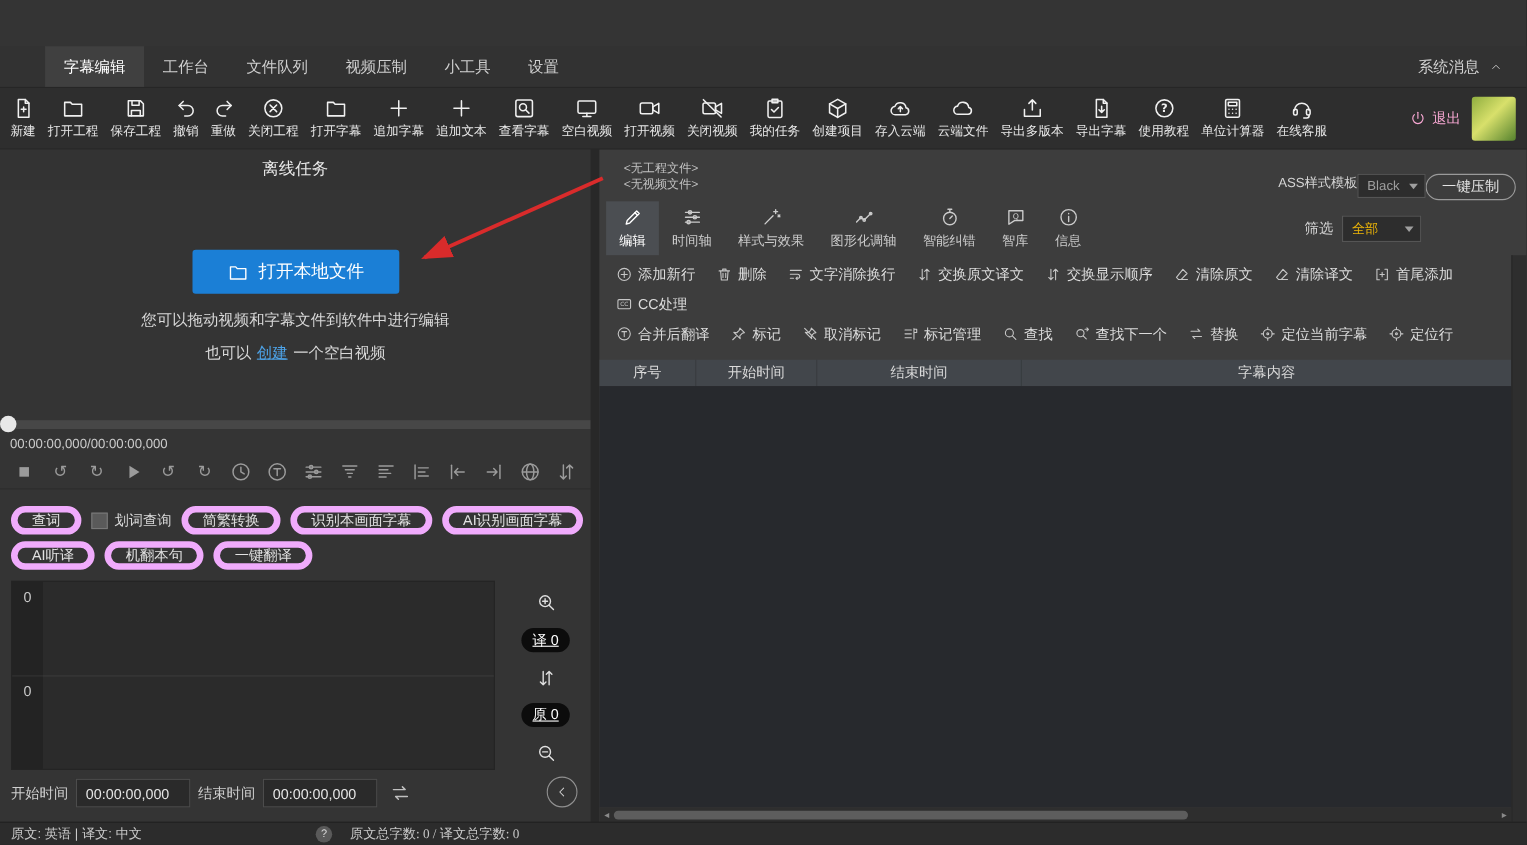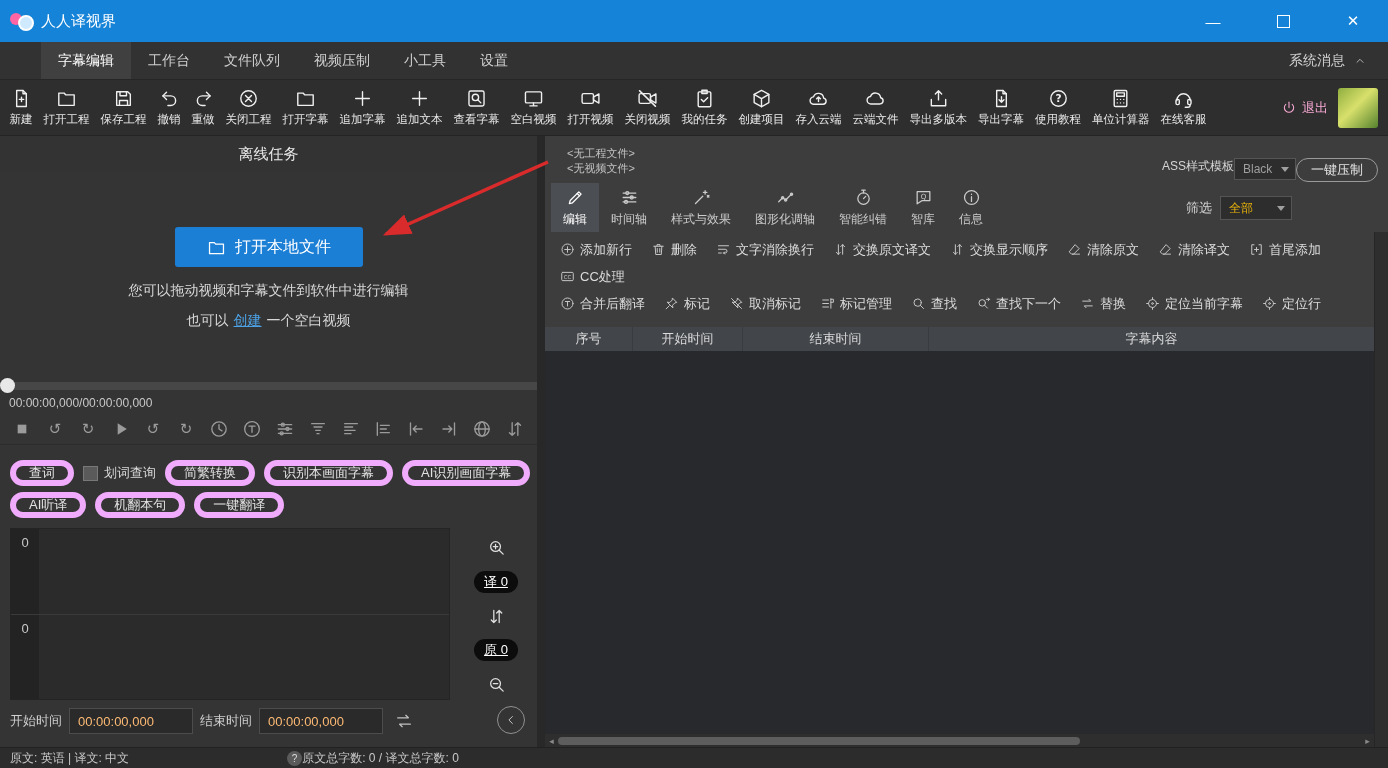--- a/index.html
+++ b/index.html
@@ -61,21 +61,21 @@
   .cbx{width:13px;height:13px;background:#5a5a5a;border:1px solid #787878;cursor:pointer;}
   .lp-editor{position:absolute;top:392px;left:10px;width:440px;height:172px;background:#2b2b2b;border:1px solid #242424;box-sizing:border-box;display:flex;flex-direction:column;}
   .ed-half{flex:1;display:flex;}
   .ed-top{border-bottom:1px solid #3a3a3a;}
   .ed-gutter{width:28px;background:#232323;color:#c9c9c9;font-size:13px;text-align:center;padding-top:6px;box-sizing:border-box;}
   .ed-text{flex:1;cursor:text;}
   .lp-edcontrols{position:absolute;right:18px;top:402px;width:46px;height:156px;display:flex;flex-direction:column;align-items:center;justify-content:space-between;}
   .ec-icon{width:19px;height:19px;color:#e0e0e0;cursor:pointer;}
   .count-pill{min-width:44px;height:22px;background:#0c0c0c;border-radius:11px;color:#fff;font-size:13px;display:flex;align-items:center;justify-content:center;padding:0 8px;box-sizing:border-box;text-decoration:underline;}
   .lp-times{position:absolute;top:572px;left:10px;height:26px;display:flex;align-items:center;gap:7px;color:#cfcfcf;font-size:13px;}
-  .time-input{width:124px;height:26px;background:#2a2a2a;border:1px solid #4c4c4c;color:#fdba74;font-size:13px;padding:0 8px;box-sizing:border-box;font-family:inherit;}
+  .time-input{width:104px;height:26px;background:#2a2a2a;border:1px solid #4c4c4c;color:#e5e5e5;font-size:13px;padding:0 8px;box-sizing:border-box;font-family:inherit;}
   .lp-swap{width:20px;height:20px;color:#c0c0c0;cursor:pointer;margin-left:4px;}
   .lp-collapse{position:absolute;right:12px;top:570px;width:28px;height:28px;border:1px solid #909090;border-radius:50%;display:flex;align-items:center;justify-content:center;color:#d0d0d0;cursor:pointer;box-sizing:border-box;}
   .lp-collapse .icon{width:14px;height:14px;}
 
   .splitter{position:absolute;left:537px;top:0;width:8px;height:100%;background:#282828;}
 
   
   .rp{position:absolute;left:545px;top:0;right:0;height:100%;background:#3d3d3d;}
   .rp-files{position:absolute;top:10px;left:22px;color:#c2c2c2;font-size:11px;line-height:15px;}
   .rp-render{position:absolute;top:22px;right:10px;display:flex;align-items:flex-start;gap:0;}
@@ -103,40 +103,29 @@
   .rp-vscroll{position:absolute;top:96px;right:0;bottom:0;width:14px;background:#2e2e2e;border-left:1px solid #262626;box-sizing:border-box;}
   .rp-hscroll{position:absolute;left:0;right:14px;bottom:0;height:14px;background:#2e2e2e;display:flex;align-items:center;}
   .hs-arrow{width:13px;color:#8a8a8a;font-size:9px;display:flex;align-items:center;justify-content:center;cursor:pointer;}
   .hs-arrow.right{margin-left:auto;}
   .hs-thumb{position:absolute;left:13px;width:522px;height:8px;background:#5d5d5d;border-radius:4px;cursor:pointer;}
 
   
   .statusbar{position:absolute;left:0;right:0;bottom:0;height:20px;background:#2c2c2c;border-top:1px solid #212121;display:flex;align-items:center;font-size:12px;color:#c9c9c9;}
   .sb-lang{margin-left:10px;}
   .sb-help{margin-left:158px;width:15px;height:15px;border-radius:50%;background:#5a5a5a;color:#ddd;font-size:10px;display:flex;align-items:center;justify-content:center;flex:none;}
-  .sb-counts{margin-left:0;}
+  .sb-counts{margin-left:16px;font-family:Liberation Serif, serif;}
 
   .annot{position:absolute;left:0;top:0;z-index:40;pointer-events:none;}
 </style>
 </head>
 <body>
 
 <div class="app">
 
-  <div class="titlebar">
-    <span class="logo"></span>
-    <span class="app-title">人人译视界</span>
-    <div class="win-controls">
-      <span class="win-btn">—</span>
-      <span class="win-btn">
-          <span class="maxbox"></span>
-        </span>
-      <span class="win-btn">✕</span>
-    </div>
-  </div>
 
   <div class="menubar">
     <div class="menu-tabs">
 
         <div class="menu-tab active">字幕编辑</div>
 
         <div class="menu-tab">工作台</div>
 
         <div class="menu-tab">文件队列</div>
 

